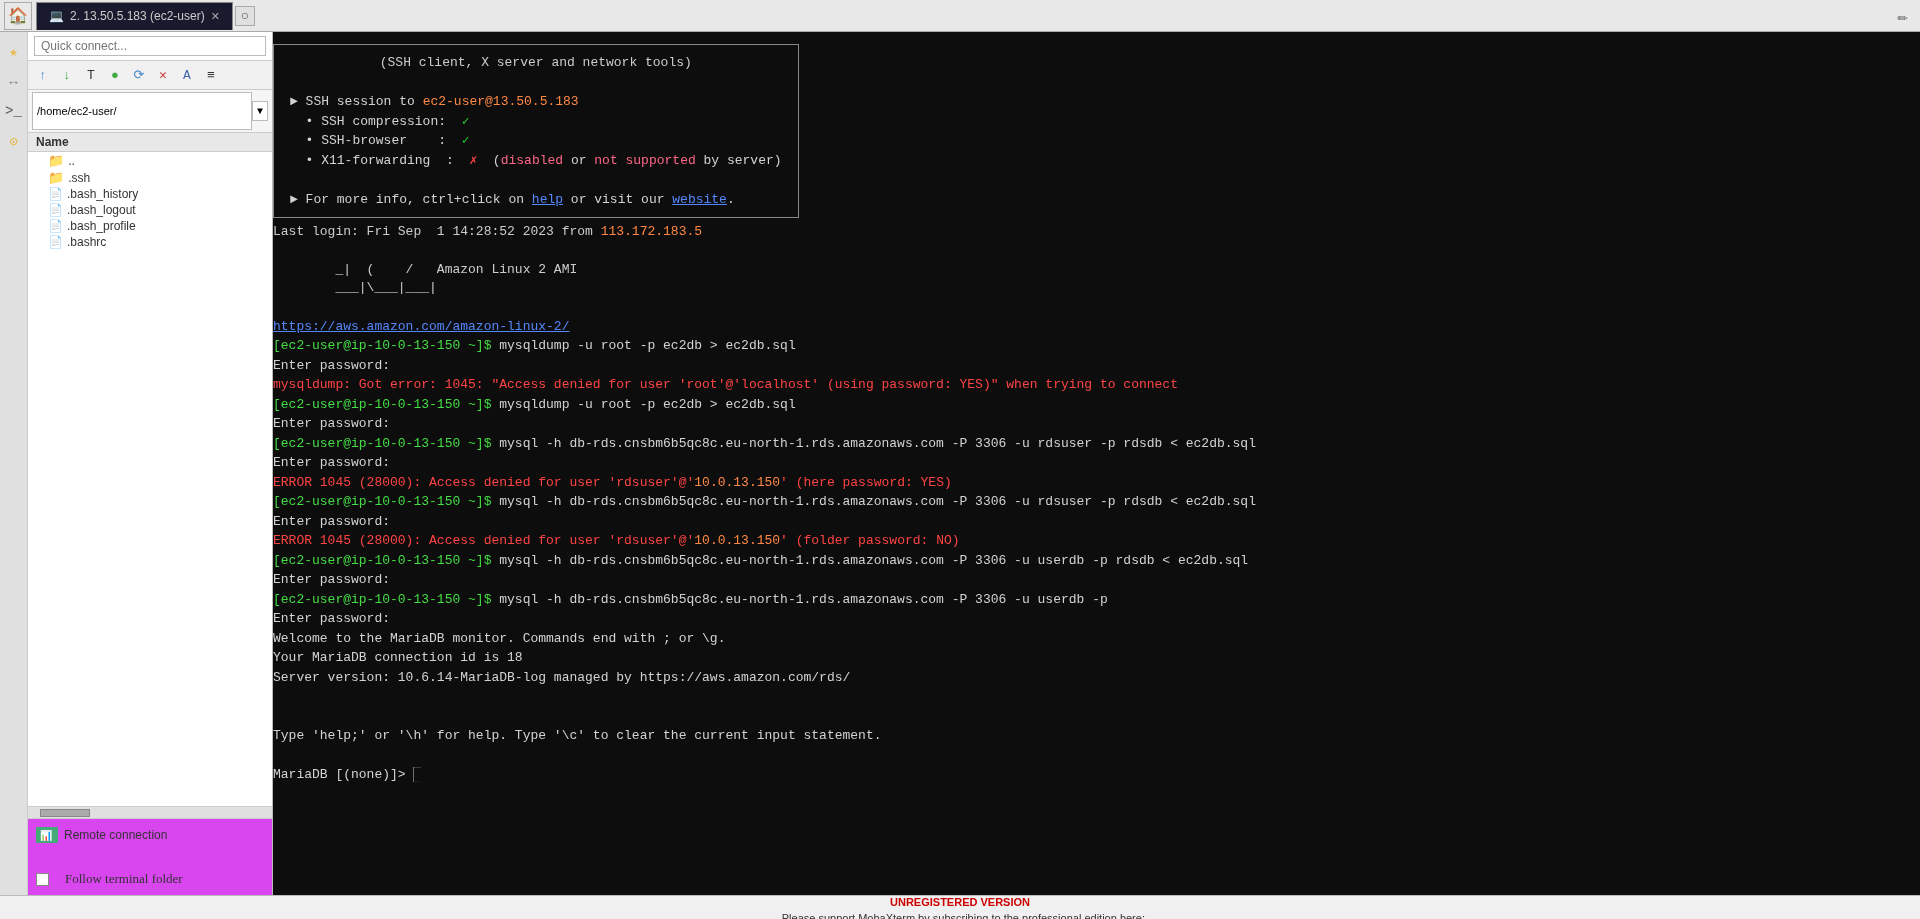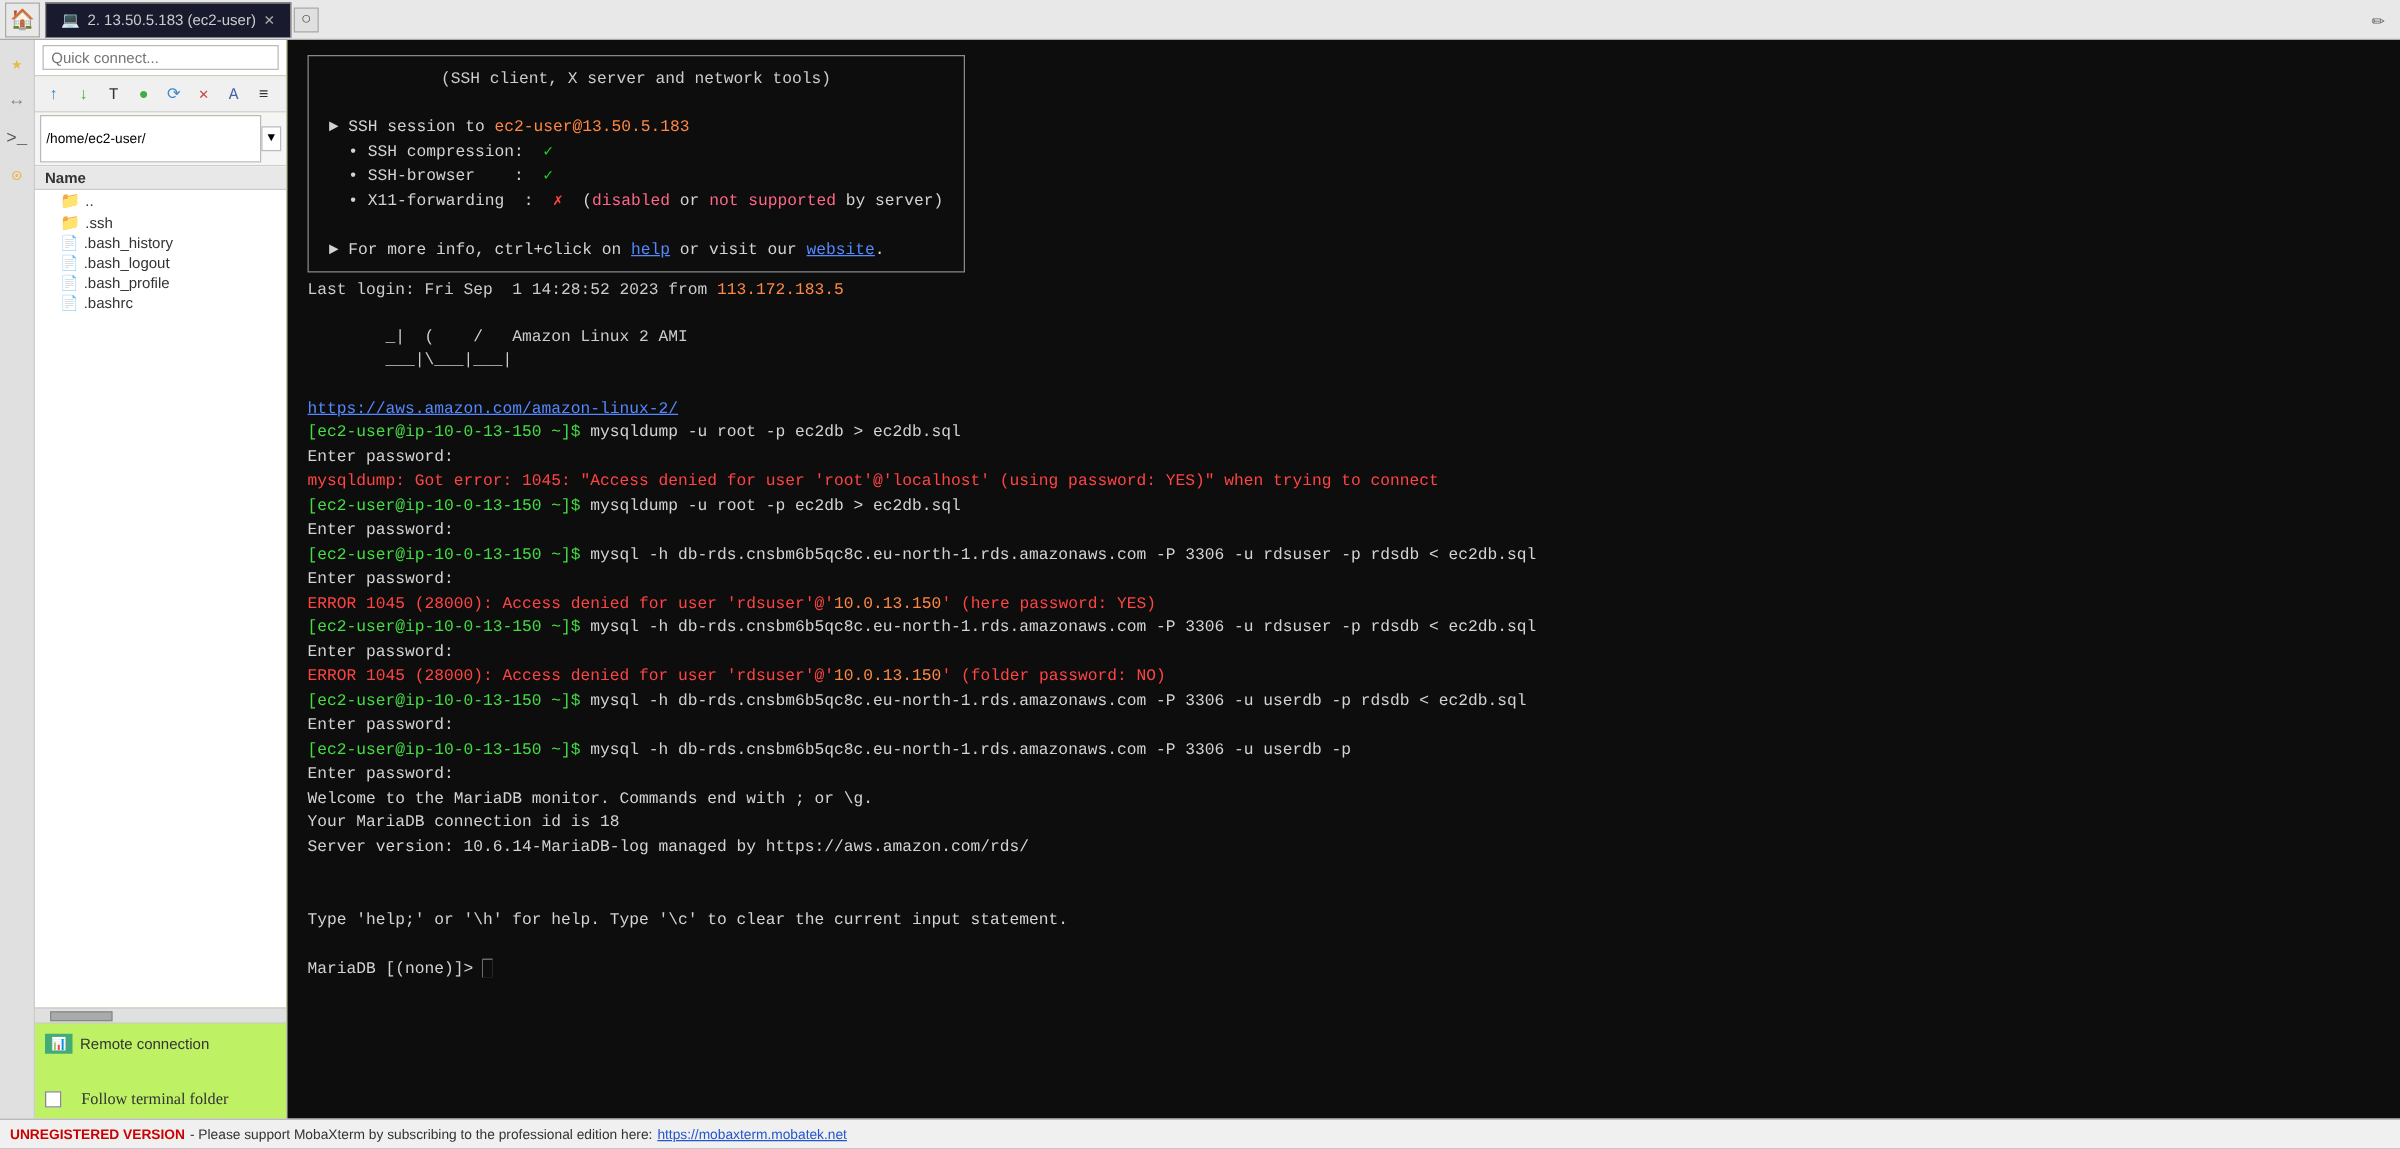--- a/index.html
+++ b/index.html
@@ -80,22 +80,22 @@
 
     
     .main-layout {
       display: flex;
       flex: 1;
       overflow: hidden;
     }
 
     
     .sidebar {
-      width: 202px;
-      background: #bef264;
+      width: 245px;
+      background: #d946ef;
       border-right: 1px solid #bbb;
       display: flex;
       flex-direction: column;
       overflow: hidden;
       justify-content: center;
     }
 
     .quick-connect {
       padding: 4px 6px;
       border-bottom: 1px solid #ccc;
@@ -226,21 +226,21 @@
       background: #fff;
     }
 
     
     .terminal-area {
       flex: 1;
       background: #0d0d0d;
       color: #d3d3d3;
       font-family: 'Courier New', monospace;
       font-size: 13px;
-      padding: 8px 16px;
+      padding: 8px 0;
       overflow-y: auto;
       line-height: 1.5;
     }
 
     
     .c-green { color: #22cc22; }
     .c-red { color: #ff4444; }
     .c-orange { color: #ff8844; }
     .c-link { color: #5588ff; text-decoration: underline; }
     .c-pink { color: #ff6688; }
@@ -259,20 +259,21 @@
       height: 24px;
       background: #f0f0f0;
       border-top: 1px solid #bbb;
       display: flex;
       align-items: center;
       padding: 0 8px;
       font-size: 11px;
       font-family: Arial, sans-serif;
       color: #333;
       gap: 4px;
+      flex-direction: column;
     }
     .status-bar .unregistered {
       font-weight: bold;
       color: #cc0000;
     }
     .status-bar .support-link {
       color: #2255cc;
       text-decoration: underline;
     }
 

